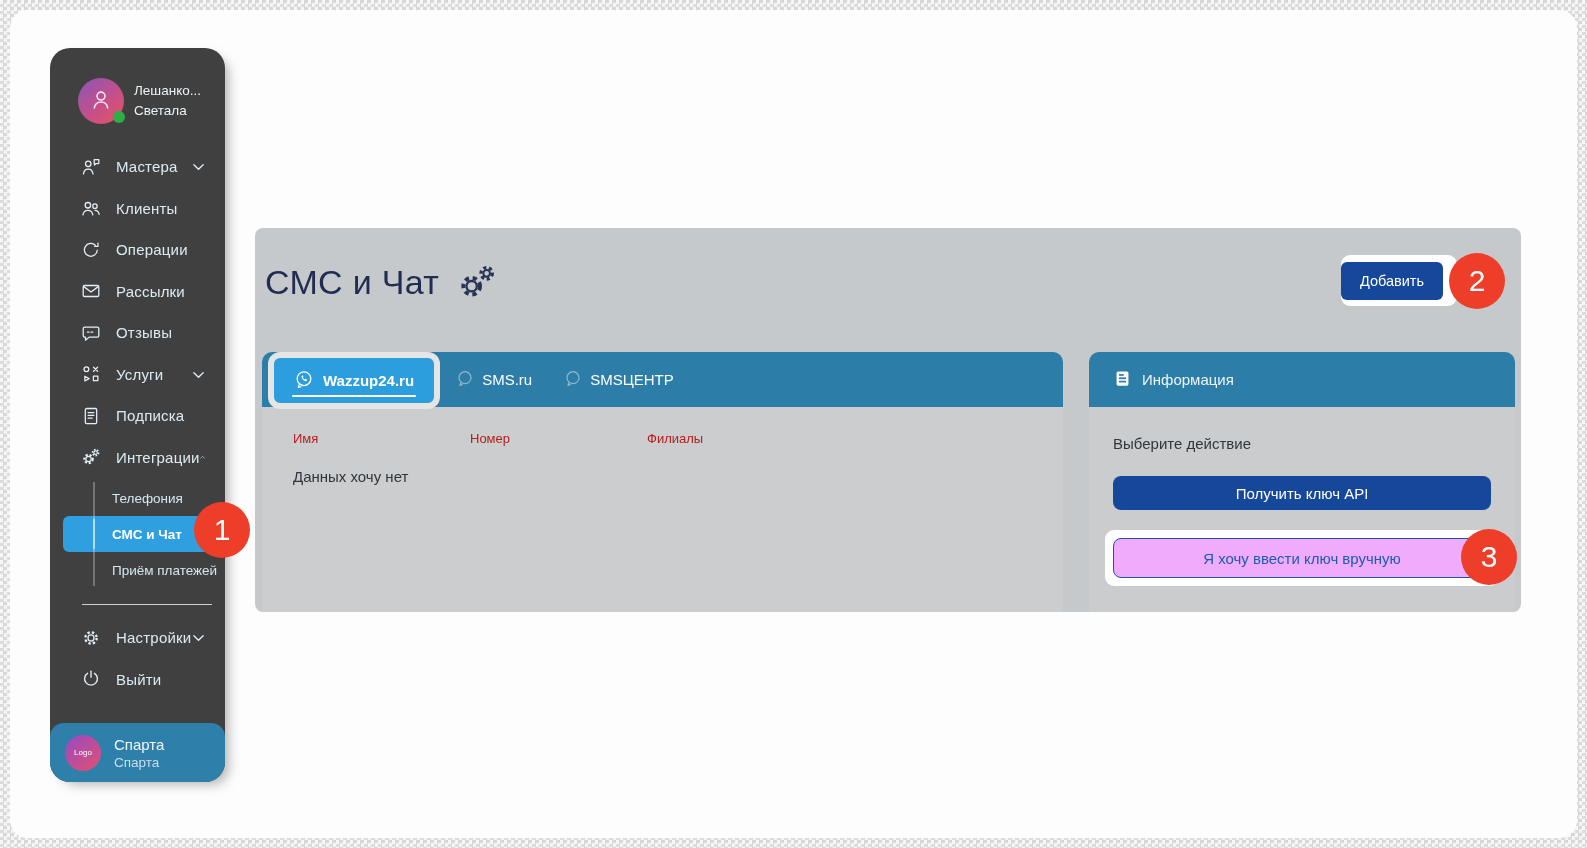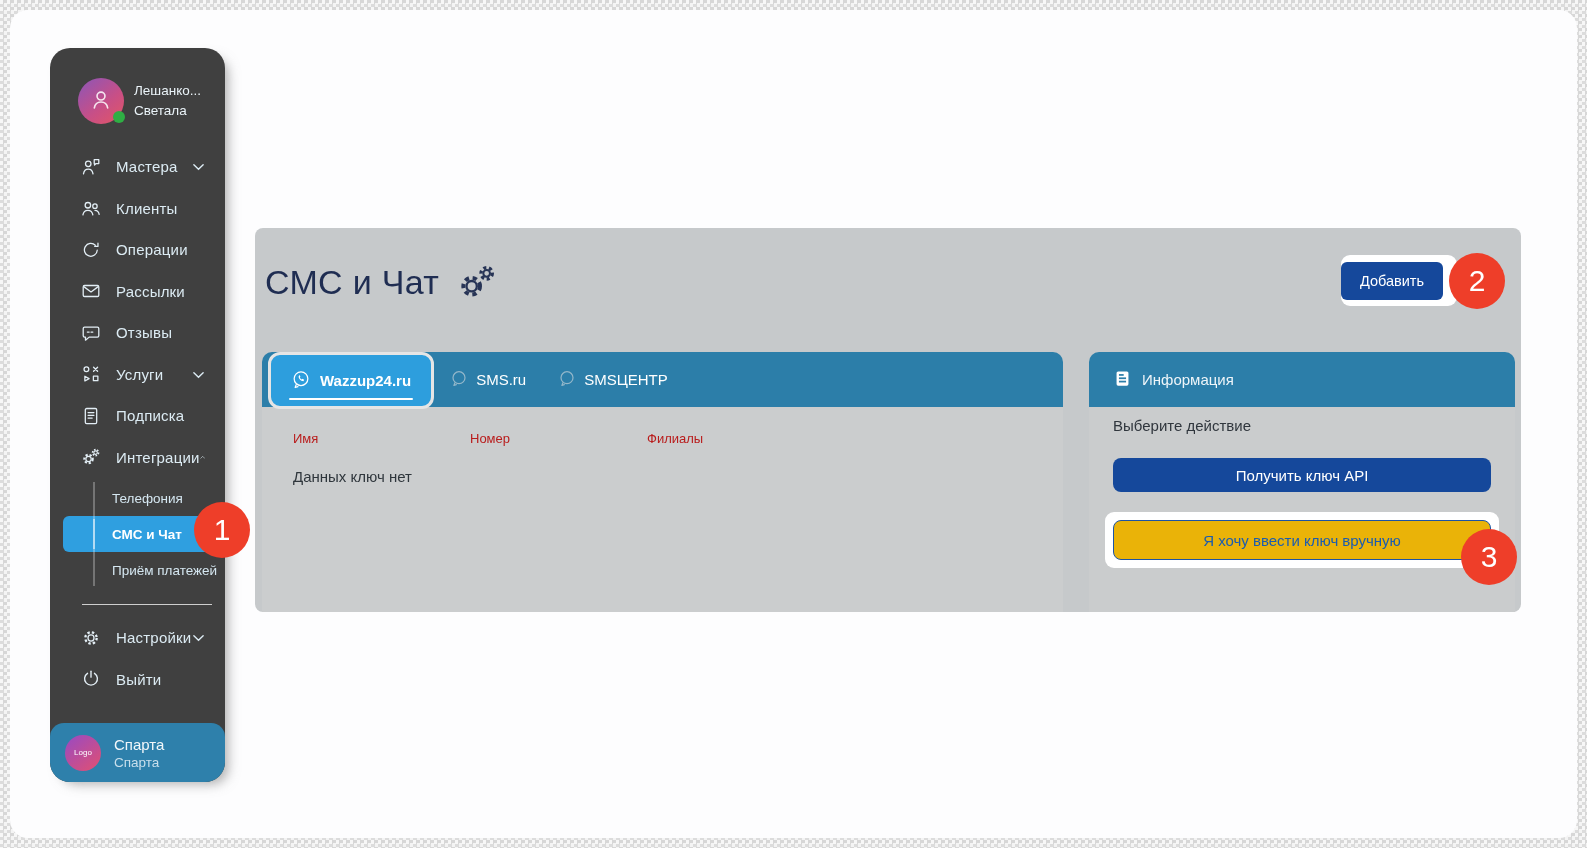--- a/index.html
+++ b/index.html
@@ -82,53 +82,53 @@
 
   .cards { position: absolute; left: 0; top: 124px; width: 100%; height: 260px; }
 
   
   .tabs-card { position: absolute; left: 7px; top: 0; width: 801px; height: 260px; border-radius: 10px 10px 0 0; }
   .tabbar {
     position: relative; height: 55px; background: #2c7ea9; border-radius: 10px 10px 0 0;
     display: flex; align-items: flex-start;
   }
   .tab-active-wrap {
-    margin-left: 6px; height: 57px; border: 3px solid #e5e5e5; border-radius: 12px;
+    margin-left: 6px; height: 57px; border: 6px solid #e5e5e5; border-radius: 12px;
     background: #2d9edd; display: flex; align-items: center; gap: 9px; padding: 0 20px;
     position: relative; z-index: 2; cursor: pointer;
   }
   .tab-underline { position: absolute; left: 18px; right: 18px; bottom: 6px; height: 2px; background: #fff; border-radius: 2px; }
   .tab-active-wrap .tab-label { color: #ffffff; font-weight: 700; font-size: 15px; }
   .tab { display: flex; align-items: center; gap: 8px; padding: 0 16px; height: 55px; cursor: pointer; color: #ffffff; font-size: 15px; }
   .tab svg, .tab-active-wrap svg { flex: none; }
 
   .table-area { height: 205px; background: #cbcdce; }
   .thead { display: flex; padding: 24px 0 0 31px; font-size: 13px; color: #b91c1c; }
   .th { width: 177px; }
   .empty-text { margin: 22px 0 0 31px; font-size: 15px; color: #2f363c; }
 
   
   .info-card { position: absolute; left: 834px; top: 0; width: 426px; height: 260px; }
   .info-header {
     height: 55px; background: #2c7ea9; border-radius: 10px 10px 0 0;
     display: flex; align-items: center; gap: 10px; padding-left: 24px;
     color: #eef5f9; font-size: 15px; font-weight: 500;
   }
-  .info-body { height: 205px; background: #cacccd; padding: 10px 24px 0 24px; }
+  .info-body { height: 205px; background: #cacccd; padding: 28px 24px 0 24px; }
   .info-prompt { font-size: 15px; color: #30363d; }
   .btn-primary {
     margin-top: 24px; width: 100%; height: 34px; background: #15489b; color: #fff;
     border: none; border-radius: 8px; font-size: 15px; font-family: inherit; cursor: pointer;
   }
   .manual-wrap {
     margin: 20px -8px 0 -8px; height: 56px; background: #ffffff; border-radius: 9px;
     display: flex; align-items: center; justify-content: center; padding: 0 8px;
   }
   .btn-secondary {
-    width: 100%; height: 40px; background: #eab308; color: #1b5cb0;
+    width: 100%; height: 40px; background: #f0abfc; color: #1b5cb0;
     border: 1.5px solid #1d54a5; border-radius: 8px; font-size: 15px; font-family: inherit; cursor: pointer;
   }
 
   
   .badge {
     position: absolute; width: 56px; height: 56px; border-radius: 50%;
     background: #ee3e29; color: #ffffff; font-size: 30px;
     display: flex; align-items: center; justify-content: center; z-index: 10;
   }
   .badge-1 { left: 184px; top: 492px; }
@@ -366,21 +366,21 @@
             <span>SMSЦЕНТР</span>
           </div>
         </div>
 
         <div class="table-area">
           <div class="thead">
             <span class="th">Имя</span>
             <span class="th">Номер</span>
             <span class="th">Филиалы</span>
           </div>
-          <div class="empty-text">Данных ключ нет</div>
+          <div class="empty-text">Данных хочу нет</div>
         </div>
       </section>
 
       <section class="info-card">
         <div class="info-header">
           <span>
             <svg width="19" height="19" viewBox="0 0 24 24">
               <rect x="4.5" y="3" width="15" height="18" rx="2" fill="#ffffff"></rect>
               <rect x="7.5" y="6.4" width="6" height="2.2" fill="#2c7ea9"></rect>
               <rect x="7.5" y="10.6" width="9" height="2.2" fill="#2c7ea9"></rect>

